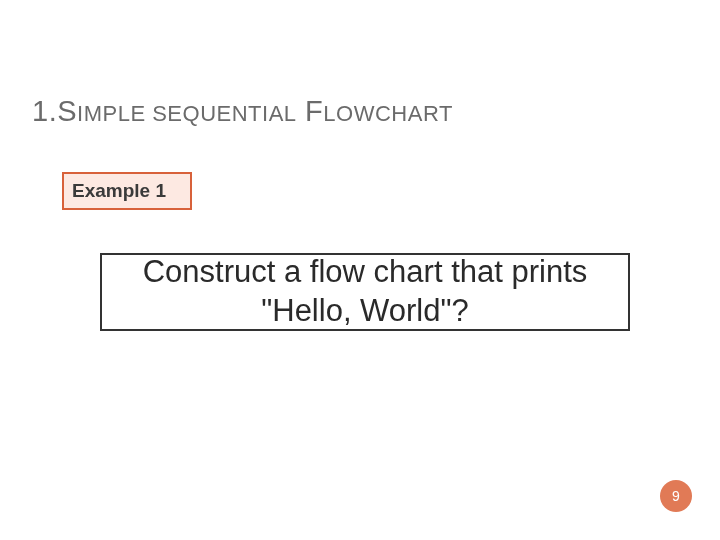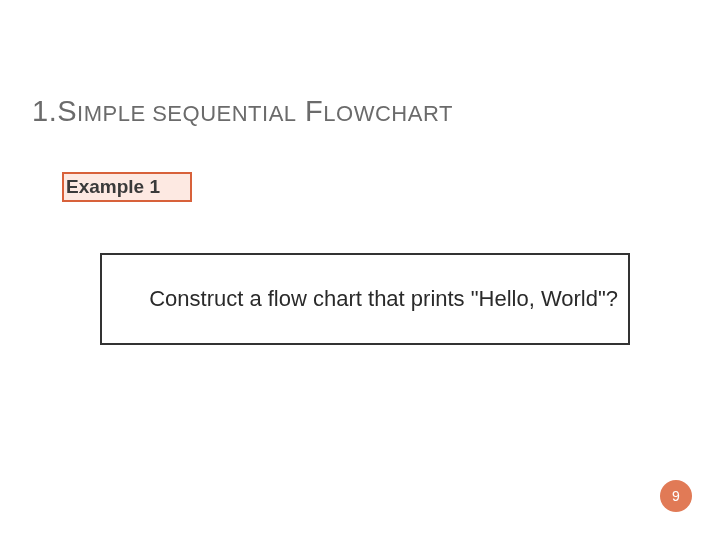--- a/index.html
+++ b/index.html
@@ -28,42 +28,42 @@
     }
     .heading .small {
       font-size: 22px;
       text-align: center;
     }
     .example-box {
       position: absolute;
       left: 62px;
       top: 172px;
       width: 130px;
-      height: 30px;
+      height: 38px;
       background: #fde9e2;
       border: 2px solid #d8613a;
       display: flex;
       align-items: center;
-      padding-left: 2px;
+      padding-left: 8px;
       font-size: 19px;
       font-weight: bold;
       color: #3a3a3a;
     }
     .question-box {
       position: absolute;
       left: 100px;
       top: 253px;
       width: 530px;
-      height: 92px;
+      height: 78px;
       border: 2px solid #333333;
       display: flex;
       align-items: center;
-      justify-content: flex-end;
+      justify-content: center;
       text-align: center;
-      font-size: 22px;
+      font-size: 31px;
       color: #2a2a2a;
       line-height: 1.25;
       padding: 4px 10px;
     }
     .page-num {
       position: absolute;
       right: 28px;
       bottom: 28px;
       width: 32px;
       height: 32px;

